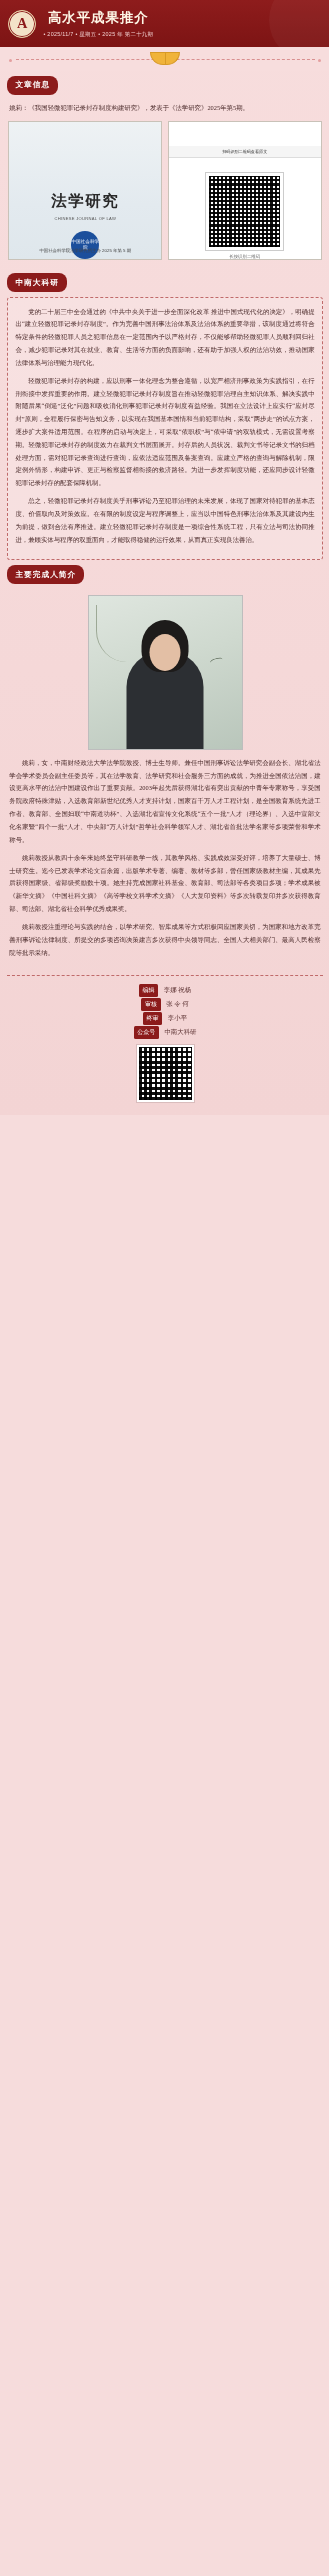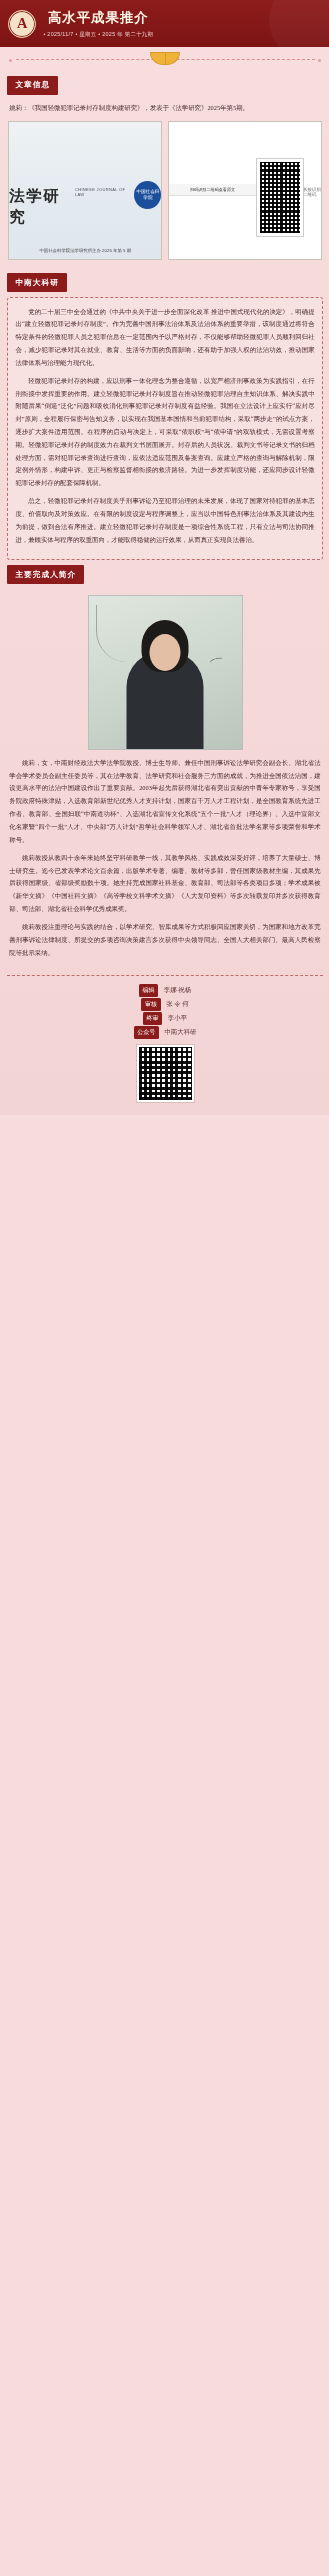--- a/index.html
+++ b/index.html
@@ -92,21 +92,21 @@
 
   
   .sec-title {
     margin: 3.1px 7.2px 5.2px 7.2px;
     background: #8c1b1b;
     color: #fff;
     font-size: 7.7px;
     font-weight: bold;
     letter-spacing: 1px;
     padding: 4.6px 8.2px;
-    border-radius: 1px;
+    border-radius: 8px;
     position: relative;
     display:inline-block;
     font-family:"Liberation Serif", serif;
   }
   .sec-title-wrap { padding: 2.1px 0 0 0; }
 
   .sec-title-dashed {
     margin: 0 7.2px 0 7.2px;
     border: 0.5px dashed #c06a6a;
     border-radius: 3.1px;
@@ -140,23 +140,23 @@
     gap: 5.2px;
     padding: 0 8.2px 8.2px 8.2px;
   }
   .cover {
     flex:1;
     background:#e9eef2;
     border:0.5px solid #c9c2b8;
     min-height: 139px;
     position:relative;
     display:flex;
-    flex-direction:row;
+    flex-direction:column;
     align-items:center;
-    justify-content:flex-start;
+    justify-content:flex-end;
     overflow:hidden;
   }
   .cover-left { background: linear-gradient(180deg,#eef2f4 0%, #e3eaef 60%, #dfe7ec 100%); }
   .cover-left .cn-title {
     margin-top: 34px;
     font-family:"Liberation Serif", serif;
     font-size: 15.5px;
     color:#2a2a2a;
     letter-spacing: 1.5px;
     font-weight:bold;

